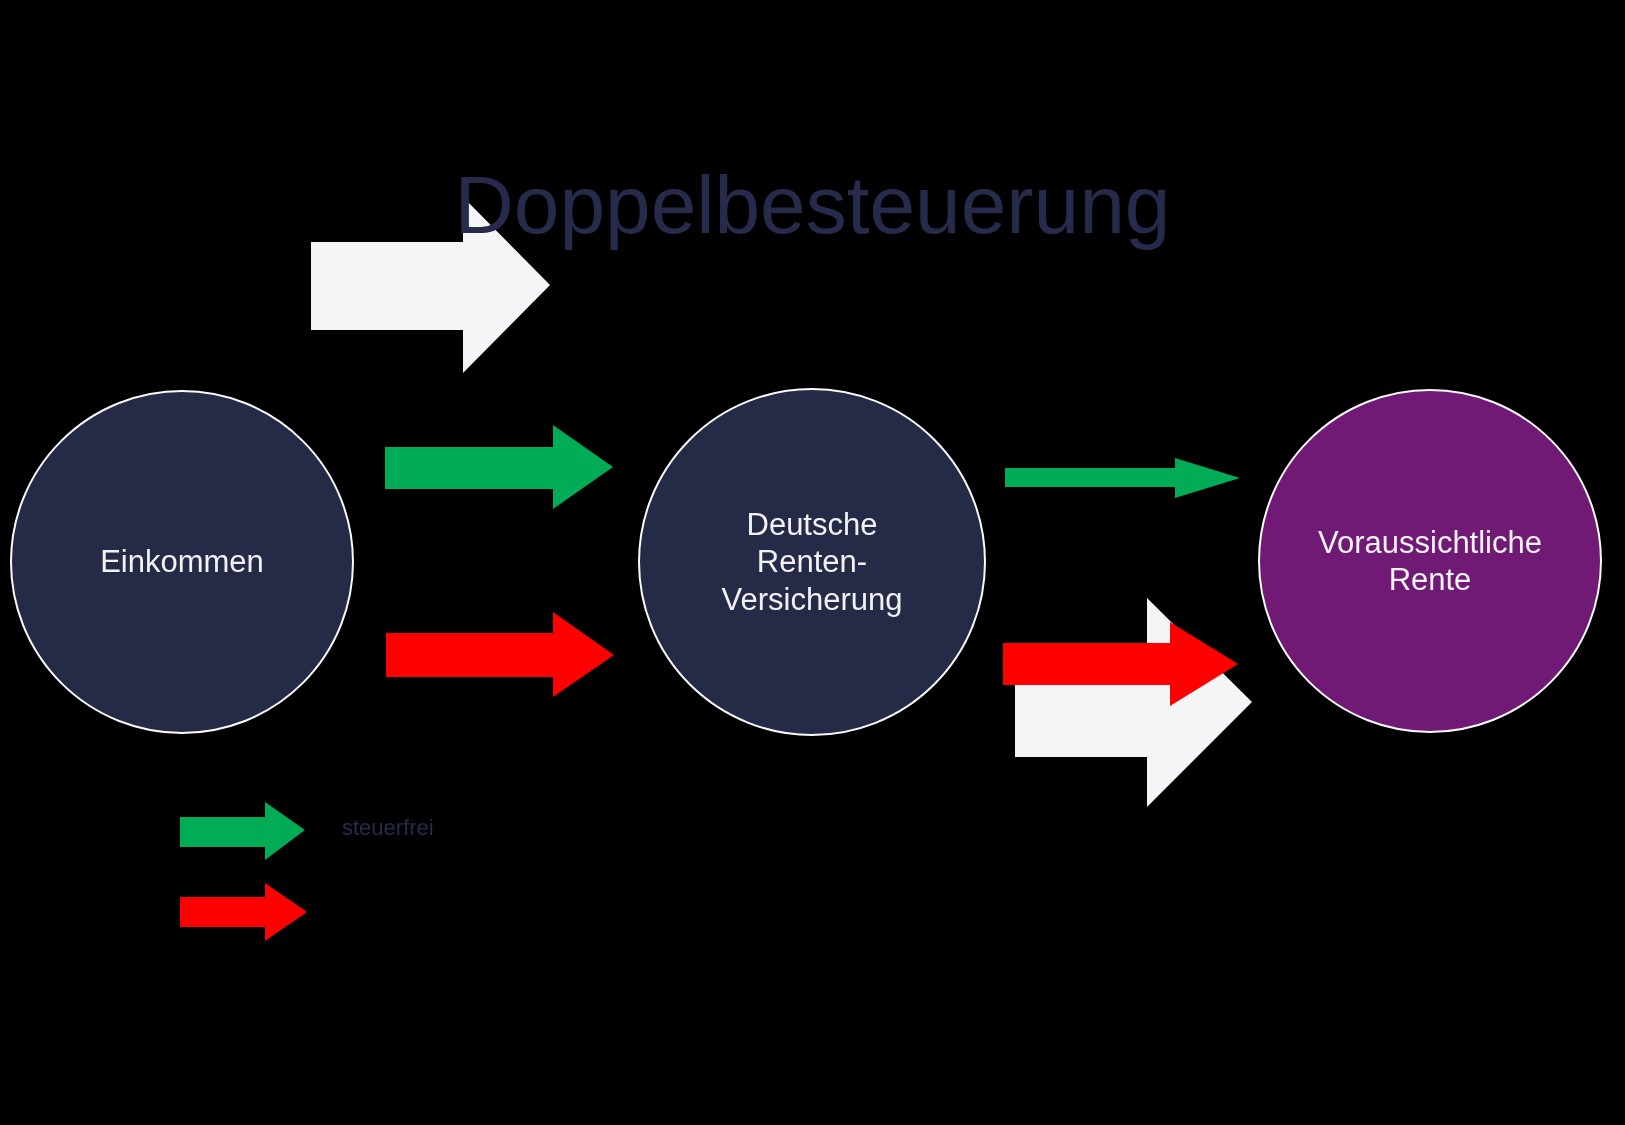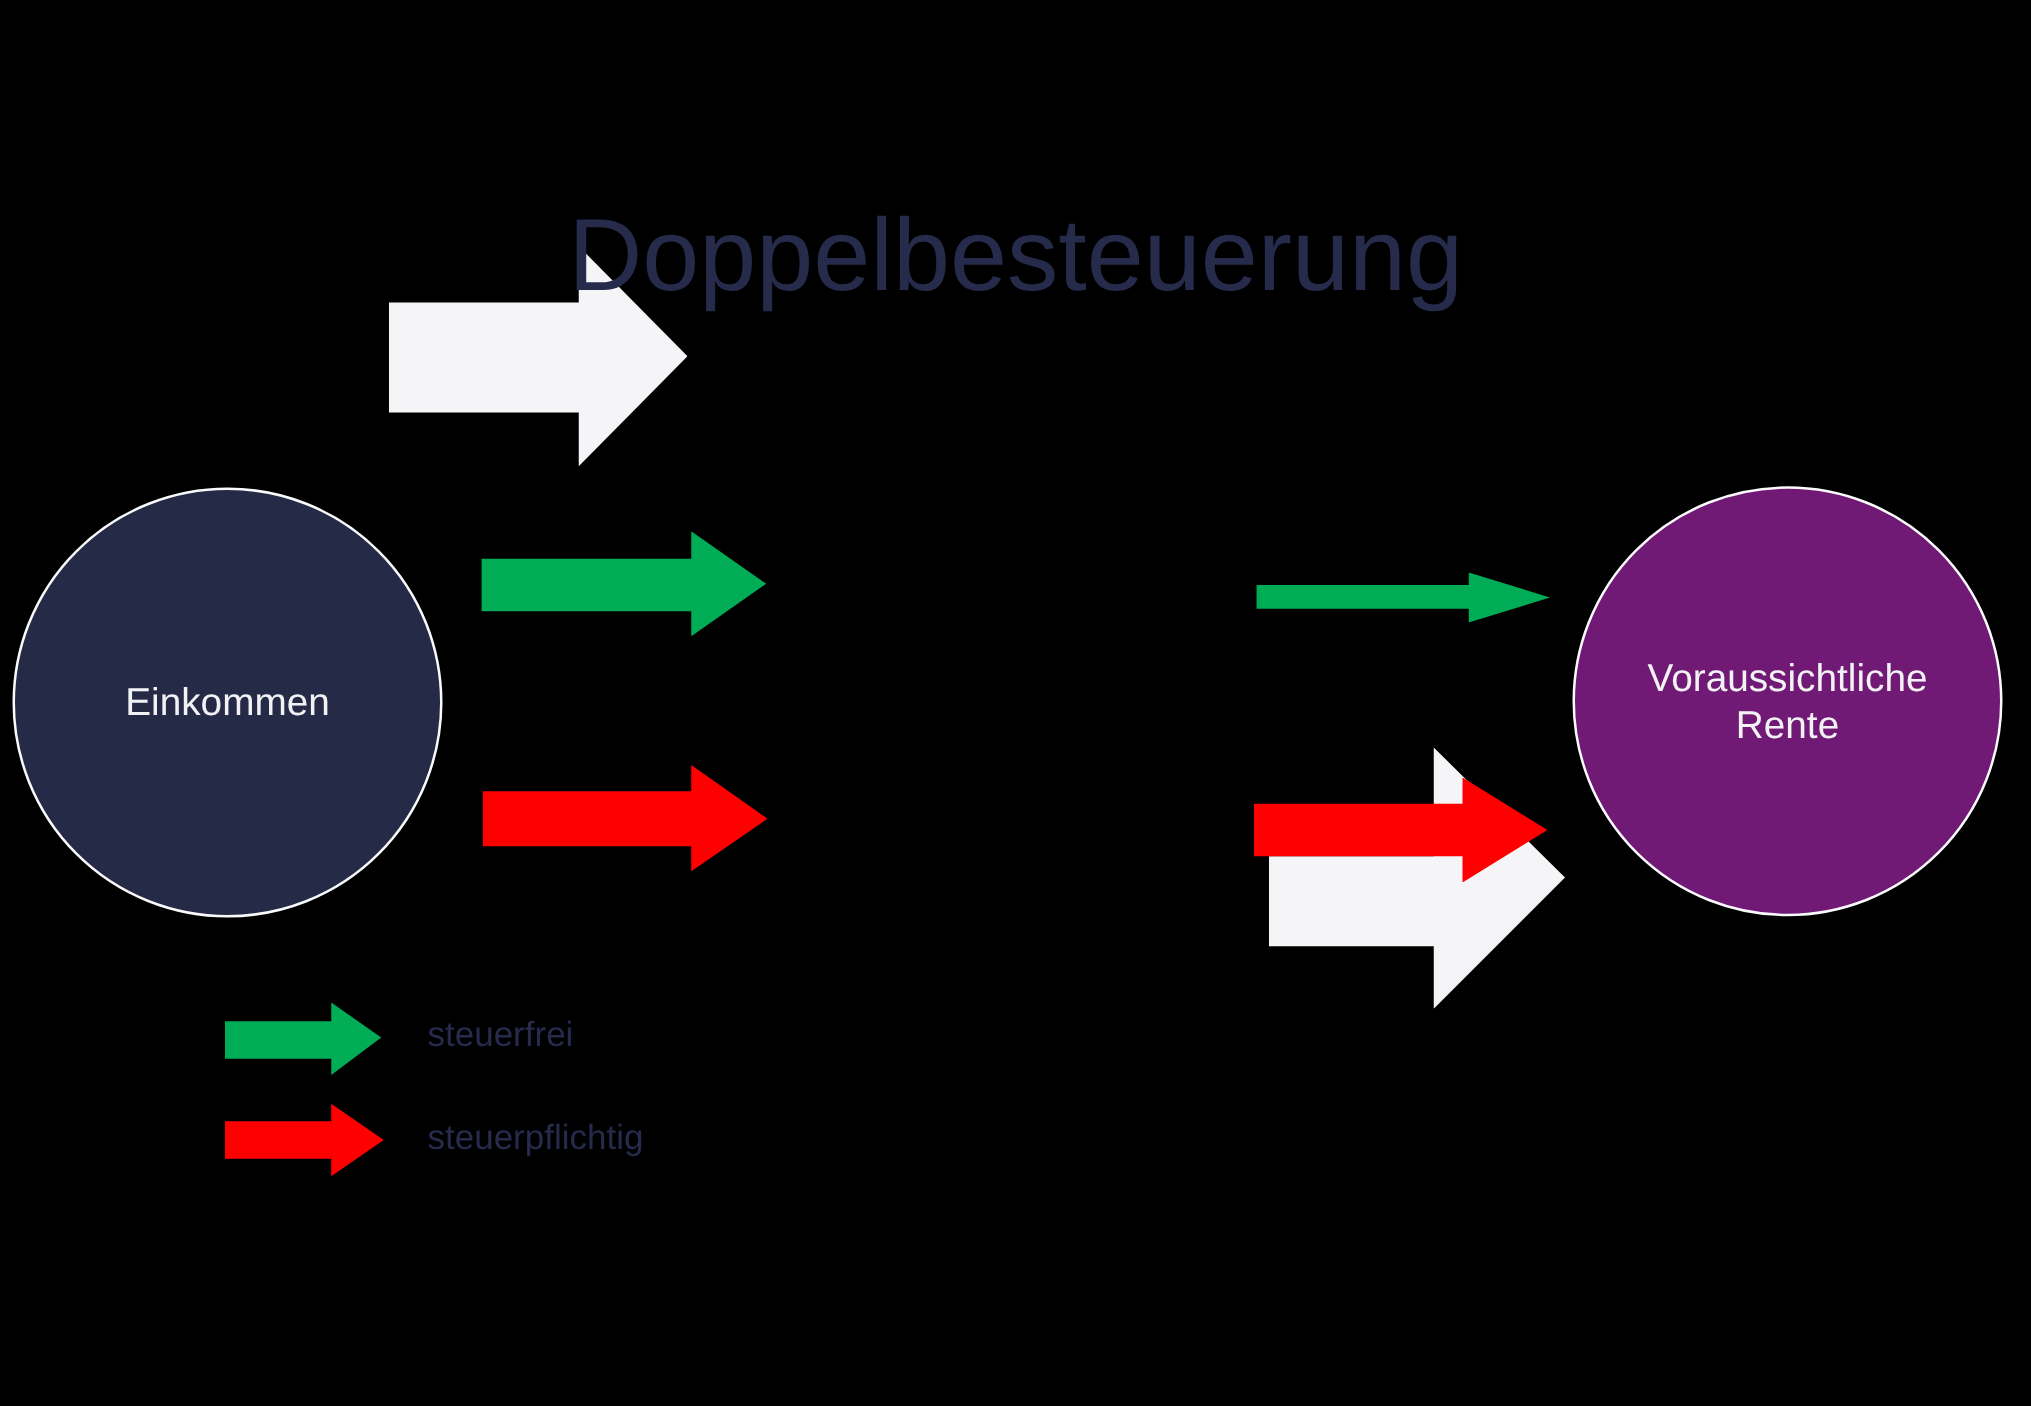--- a/index.html
+++ b/index.html
@@ -78,55 +78,59 @@
   #legend-arrow-steuerfrei {
     left: 180px; top: 802px; width: 125px; height: 58px;
     clip-path: polygon(0 15px,85px 15px,85px 0,125px 28px,85px 58px,85px 45px,0 45px);
   }
   #legend-arrow-steuerpflichtig {
     left: 180px; top: 883px; width: 127px; height: 58px;
     clip-path: polygon(0 14px,85px 14px,85px 0,127px 29px,85px 58px,85px 44px,0 44px);
   }
   .legend-label {
     position: absolute;
-    font-size: 28px;
+    font-size: 22px;
     line-height: 44px;
     font-weight: 400;
   }
   #legend-label-steuerfrei      { left: 342px; top: 806px; }
   #legend-label-steuerpflichtig { left: 342px; top: 888px; }
 </style>
 </head>
 <body>
 
 <div id="stage" style="background: rgb(0, 0, 0);">
 
   <div class="title" style="color: rgb(38, 43, 75);">Doppelbesteuerung</div>
 
   <div class="arrow" id="arrow-input-white" style="background: rgb(245, 245, 248);"></div>
 
   <div class="node" id="node-einkommen" style="background: rgb(37, 42, 71); border-color: rgb(250, 250, 252);">
     <div class="node-label" style="color: rgb(242, 242, 245);">Einkommen</div>
   </div>
 
+  <div class="node" id="node-rentenversicherung" style="background: rgb(37, 42, 71); border-color: rgb(250, 250, 252);">
+    <div class="node-label" style="color: rgb(242, 242, 245);">Deutsche
+Renten-
+Versicherung</div>
+  </div>
 
   <div class="node" id="node-rente" style="background: #701a75; border-color: rgb(250, 250, 252);">
     <div class="node-label" style="color: rgb(242, 242, 245);">Voraussichtliche
 Rente</div>
   </div>
 
   <div class="arrow" id="arrow-steuerfrei-left" style="background: rgb(0, 172, 85);"></div>
 
   <div class="arrow" id="arrow-steuerpflichtig-left" style="background: rgb(254, 0, 0);"></div>
 
   <div class="arrow" id="arrow-steuerfrei-right" style="background: rgb(0, 172, 85);"></div>
 
   <div class="arrow" id="arrow-white-right" style="background: rgb(245, 245, 248);"></div>
 
   <div class="arrow" id="arrow-steuerpflichtig-right" style="background: rgb(254, 0, 0);"></div>
 
   <div class="arrow" id="legend-arrow-steuerfrei" style="background: rgb(0, 172, 85);"></div>
   <div class="legend-label" id="legend-label-steuerfrei" style="color: rgb(38, 43, 75);">steuerfrei</div>
 
   <div class="arrow" id="legend-arrow-steuerpflichtig" style="background: rgb(254, 0, 0);"></div>
-  <div class="legend-label" id="legend-label-steuerpflichtig" style="color: rgb(38, 43, 75);">steuerpflichtig</div>
 
 </div>
 
 </body></html>

